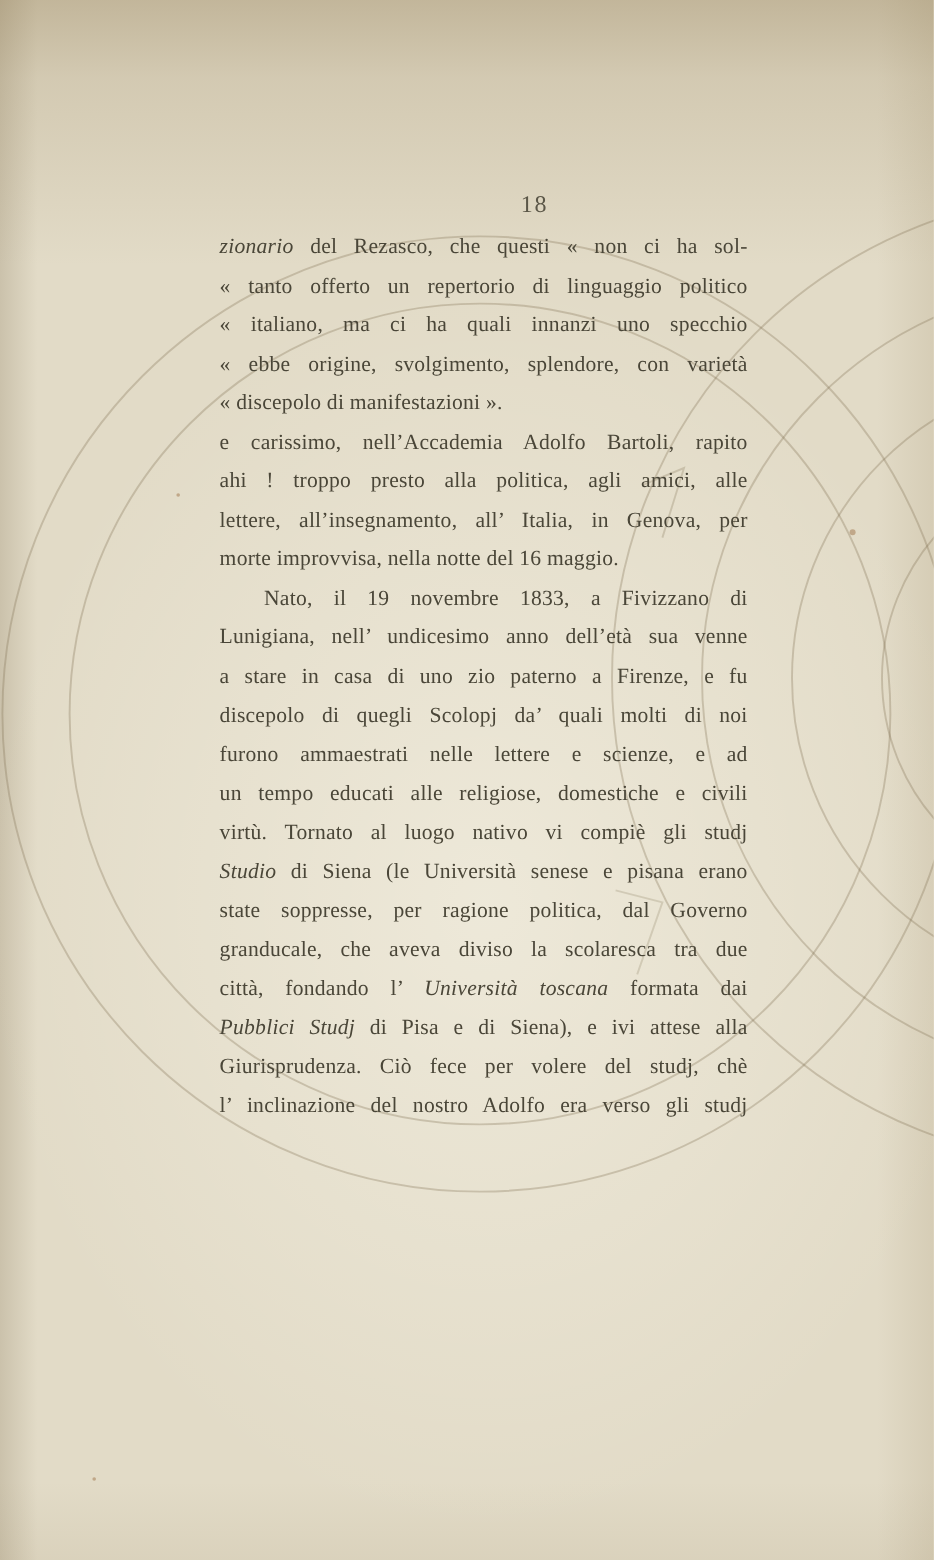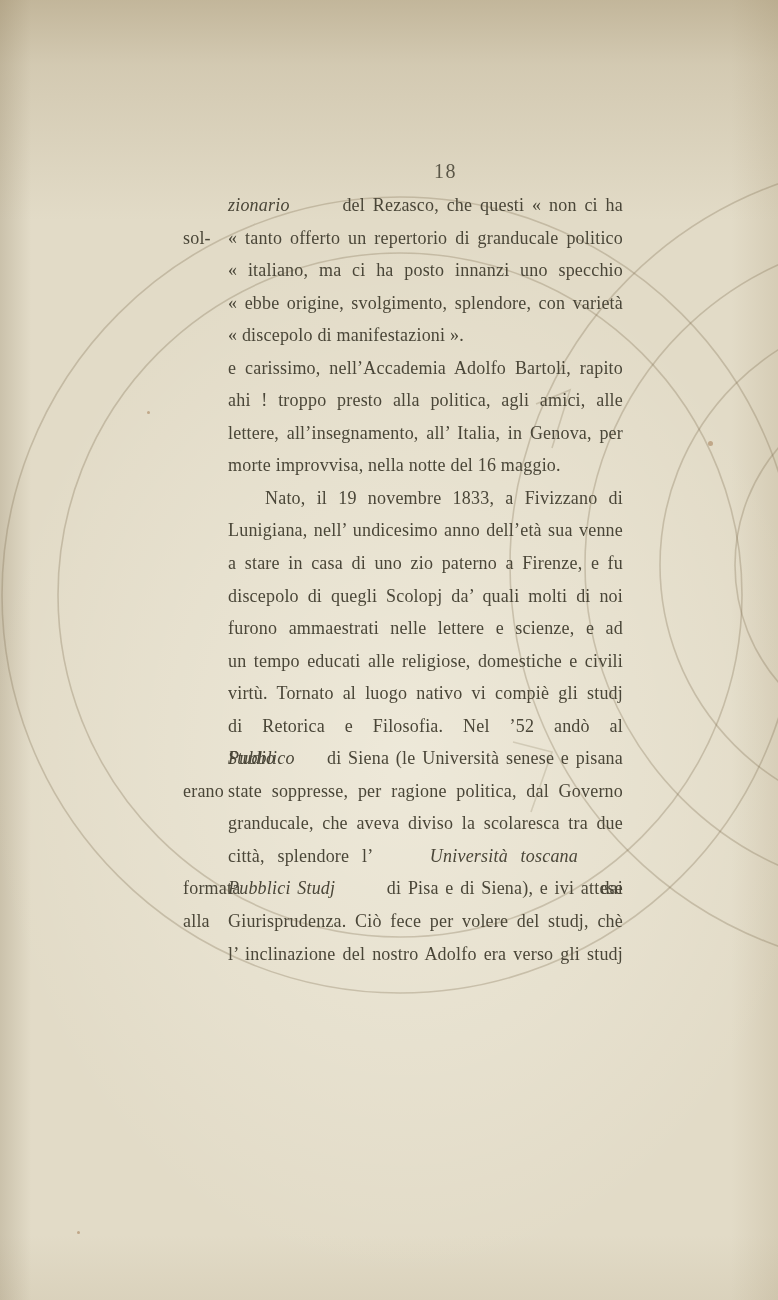--- a/index.html
+++ b/index.html
@@ -36,21 +36,21 @@
     font-size:18px;color:var(--ink);
     letter-spacing:0.2px;
   }
   .line{
     height:32.55px;line-height:32.55px;
     text-align:justify;text-align-last:justify;
     white-space:normal;overflow:visible;
   }
   .line.endline{text-align-last:left;}
   .line.indent{text-indent:37px;}
-  .seg{font-style:normal;margin-left:45px;}
+  .seg{font-style:normal;}
   .seg.it{font-style:italic;}
   .speck{position:absolute;border-radius:50%;background:rgba(150,105,60,0.45);}
   .speck.s1{left:708px;top:441px;width:5px;height:5px;filter:blur(0.5px);}
   .speck.s2{left:147px;top:411px;width:3px;height:3px;filter:blur(0.5px);}
   .speck.s3{left:77px;top:1231px;width:3px;height:3px;filter:blur(0.5px);}
 </style>
 </head>
 <body>
 
 <div class="page">
@@ -69,38 +69,37 @@
   </svg>
 
   <div class="speck s1"></div>
   <div class="speck s2"></div>
   <div class="speck s3"></div>
 
   <div class="page-number">18</div>
 
   <div class="text-block">
       <div class="line"><span class="seg it">zionario</span><span class="seg"> del Rezasco, che questi « non ci ha sol-</span></div>
-      <div class="line"><span class="seg">« tanto offerto un repertorio di granducale politico</span></div>
-      <div class="line"><span class="seg">« italiano, ma ci ha posto innanzi uno specchio</span></div>
+      <div class="line"><span class="seg">« tanto offerto un repertorio di linguaggio politico</span></div>
+      <div class="line"><span class="seg">« italiano, ma ci ha quali innanzi uno specchio</span></div>
       <div class="line"><span class="seg">« ebbe origine, svolgimento, splendore, con varietà</span></div>
       <div class="line endline"><span class="seg">« discepolo di manifestazioni ».</span></div>
       <div class="line"><span class="seg">e carissimo, nell’Accademia Adolfo Bartoli, rapito</span></div>
       <div class="line"><span class="seg">ahi ! troppo presto alla politica, agli amici, alle</span></div>
       <div class="line"><span class="seg">lettere, all’insegnamento, all’ Italia, in Genova, per</span></div>
       <div class="line endline"><span class="seg">morte improvvisa, nella notte del 16 maggio.</span></div>
       <div class="line indent"><span class="seg">Nato, il 19 novembre 1833, a Fivizzano di</span></div>
       <div class="line"><span class="seg">Lunigiana, nell’ undicesimo anno dell’età sua venne</span></div>
       <div class="line"><span class="seg">a stare in casa di uno zio paterno a Firenze, e fu</span></div>
       <div class="line"><span class="seg">discepolo di quegli Scolopj da’ quali molti di noi</span></div>
       <div class="line"><span class="seg">furono ammaestrati nelle lettere e scienze, e ad</span></div>
       <div class="line"><span class="seg">un tempo educati alle religiose, domestiche e civili</span></div>
       <div class="line"><span class="seg">virtù. Tornato al luogo nativo vi compiè gli studj</span></div>
-      <div class="line"><span class="seg">di Retorica e Filosofia. Nel ’52 andò al </span><span class="seg it">Pubblico</span></div>
       <div class="line"><span class="seg it">Studio</span><span class="seg"> di Siena (le Università senese e pisana erano</span></div>
       <div class="line"><span class="seg">state soppresse, per ragione politica, dal Governo</span></div>
       <div class="line"><span class="seg">granducale, che aveva diviso la scolaresca tra due</span></div>
-      <div class="line"><span class="seg">città, splendore l’ </span><span class="seg it">Università toscana</span><span class="seg"> formata dai</span></div>
+      <div class="line"><span class="seg">città, fondando l’ </span><span class="seg it">Università toscana</span><span class="seg"> formata dai</span></div>
       <div class="line"><span class="seg it">Pubblici Studj</span><span class="seg"> di Pisa e di Siena), e ivi attese alla</span></div>
       <div class="line"><span class="seg">Giurisprudenza. Ciò fece per volere del studj, chè</span></div>
       <div class="line"><span class="seg">l’ inclinazione del nostro Adolfo era verso gli studj</span></div>
     </div>
 
 </div>
 
 </body></html>

